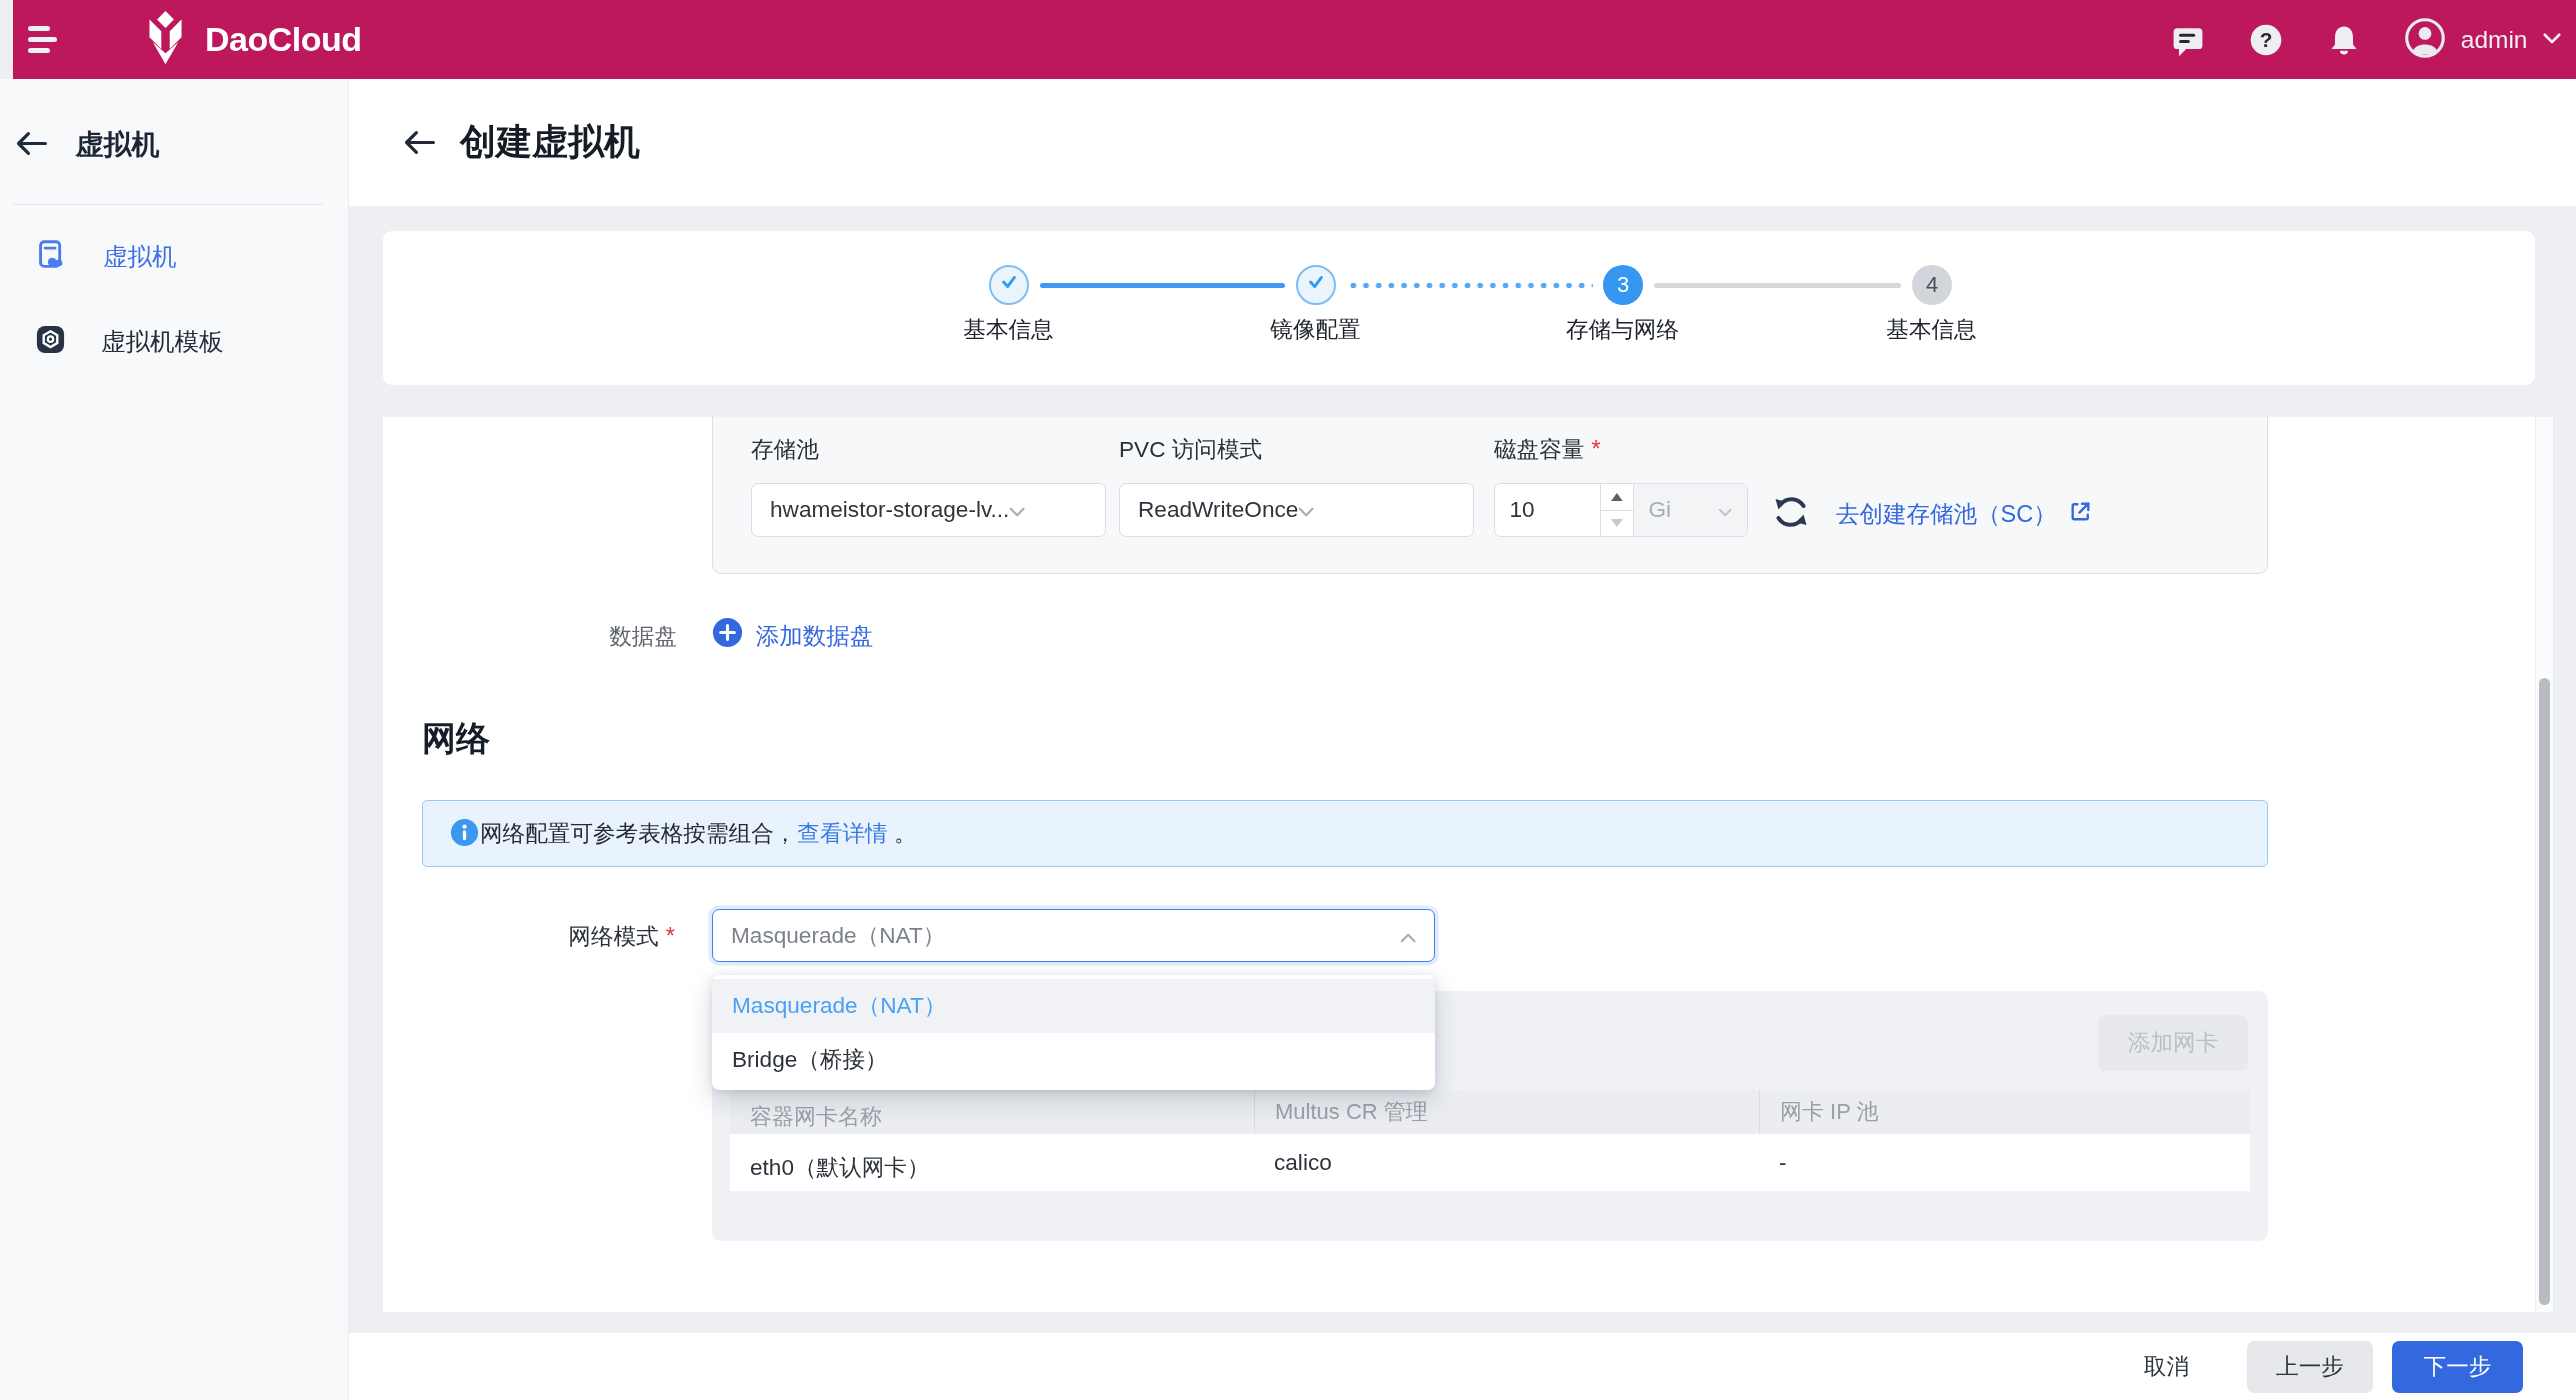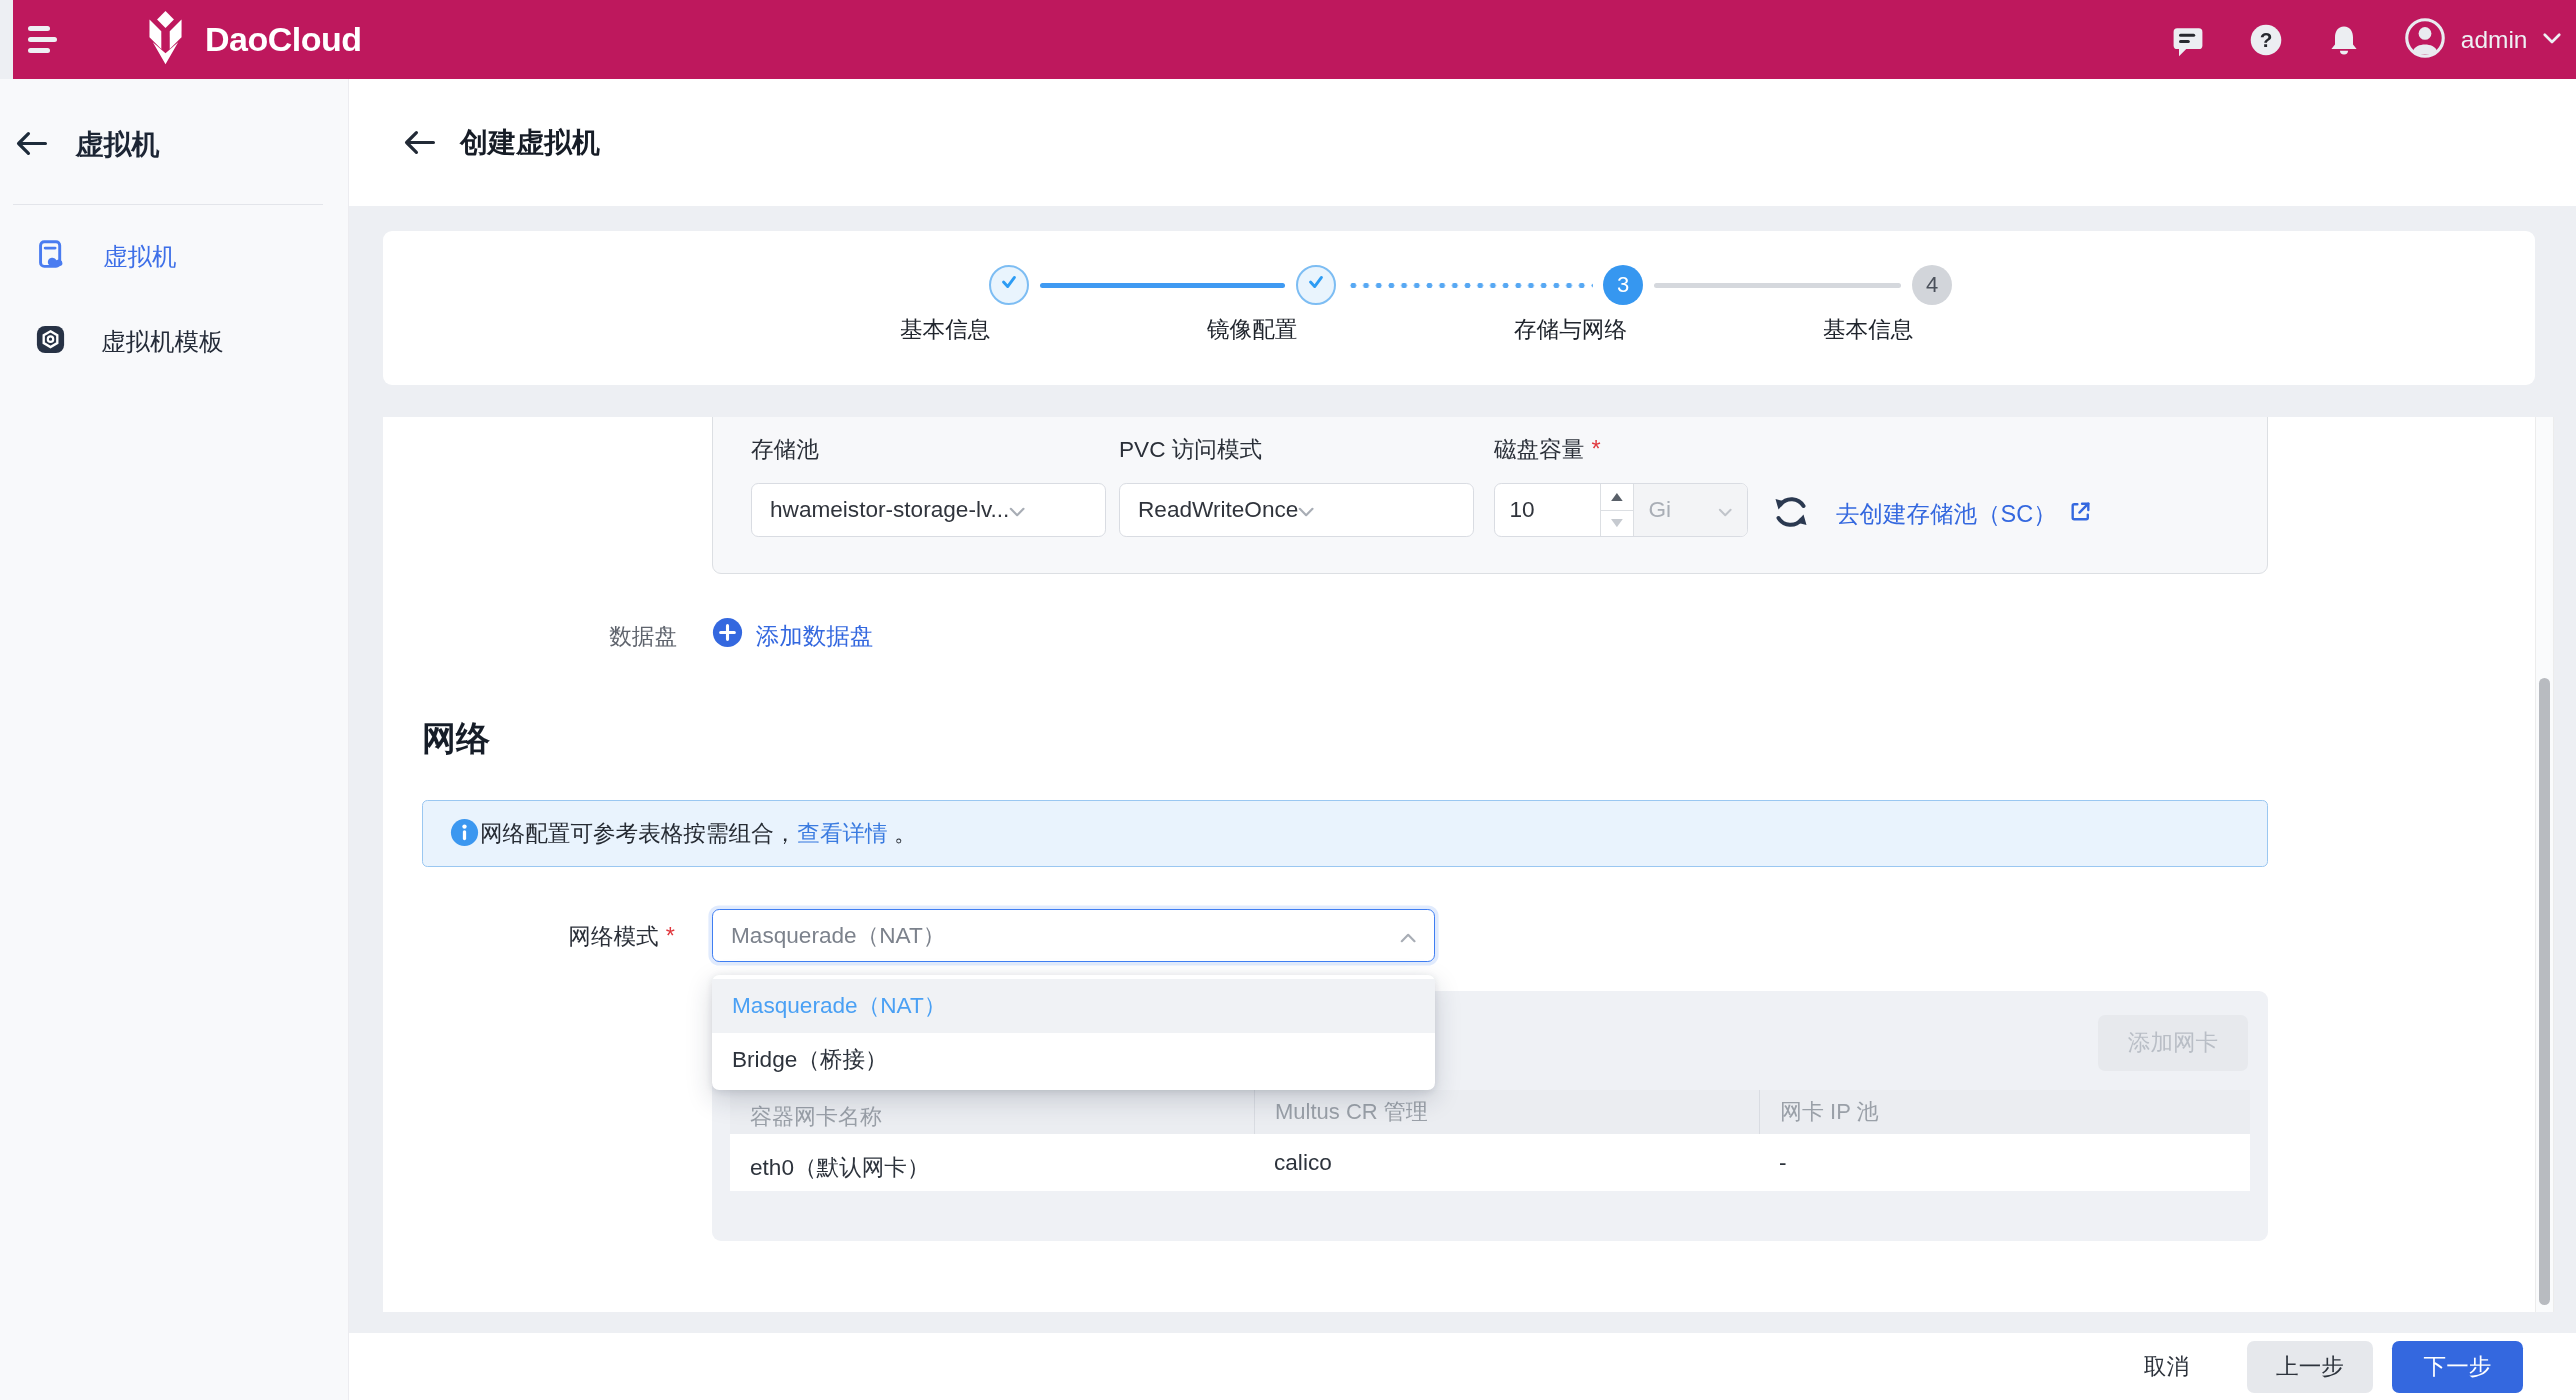--- a/index.html
+++ b/index.html
@@ -25,29 +25,29 @@
   .sb-title { font-size:28px; font-weight:700; color:#1c2534; }
   .sb-divider { margin:40px 25px 0 12.7px; height:0.9px; background:#e3e5ea; }
   .sb-nav { padding-top:23.5px; }
   .sb-item { height:56px; margin-bottom:29px; display:flex; align-items:center; padding-left:36px; gap:36px; cursor:pointer; }
   .sb-item .lbl { font-size:24.5px; color:#242b38; }
   .sb-item.active .lbl { color:#3d6fe8; font-weight:500; }
 
   
   .page-header { position:absolute; left:349px; top:79px; right:0; height:127px; background:#fff; display:flex; align-items:center; }
   .ph-back { margin-left:53px; width:36px; height:36px; display:flex; align-items:center; justify-content:center; cursor:pointer; }
-  .ph-title { margin-left:22px; font-size:28px; font-weight:700; color:#161c26; }
+  .ph-title { margin-left:22px; font-size:36px; font-weight:700; color:#161c26; }
 
   
   .stepper-card { position:absolute; left:383px; top:231px; width:2152px; height:154px; background:#fff; border-radius:9px; }
   .step-circle { position:absolute; top:34px; width:40px; height:40px; border-radius:50%; display:flex; align-items:center; justify-content:center; font-size:22px; }
   .step-circle.done { background:#e9f4fd; border:2.7px solid #7dbdf3; }
   .step-circle.current { background:#3697f0; color:#fff; }
   .step-circle.pending { background:#d2d5da; color:#4b515b; }
-  .step-label { position:absolute; top:83px; width:217px; font-size:22.6px; color:#20252d; }
+  .step-label { position:absolute; top:83px; width:217px; text-align:center; font-size:22.6px; color:#20252d; }
   .connector { position:absolute; top:52px; height:5.4px; border-radius:2.7px; }
   .connector.solid-blue { background:#3f9af2; }
   .connector.dotted-blue { background-image:radial-gradient(circle,#57a8f3 2.7px,transparent 3.2px); background-size:12.7px 5.4px; background-repeat:repeat-x; background-position:0 0; }
   .connector.solid-gray { background:#d5d8dd; }
 
   
   .content { position:absolute; left:383px; top:417px; width:2152px; height:895px; background:#fff; overflow:hidden; }
 
   .storage-card { position:absolute; left:329px; top:-31px; width:1556px; height:188px; background:#f7f8fa; border:1.8px solid #dcdfe3; border-radius:9px; }
   .flabel { position:absolute; top:47px; font-size:22.6px; color:#2a2f38; font-weight:500; }

